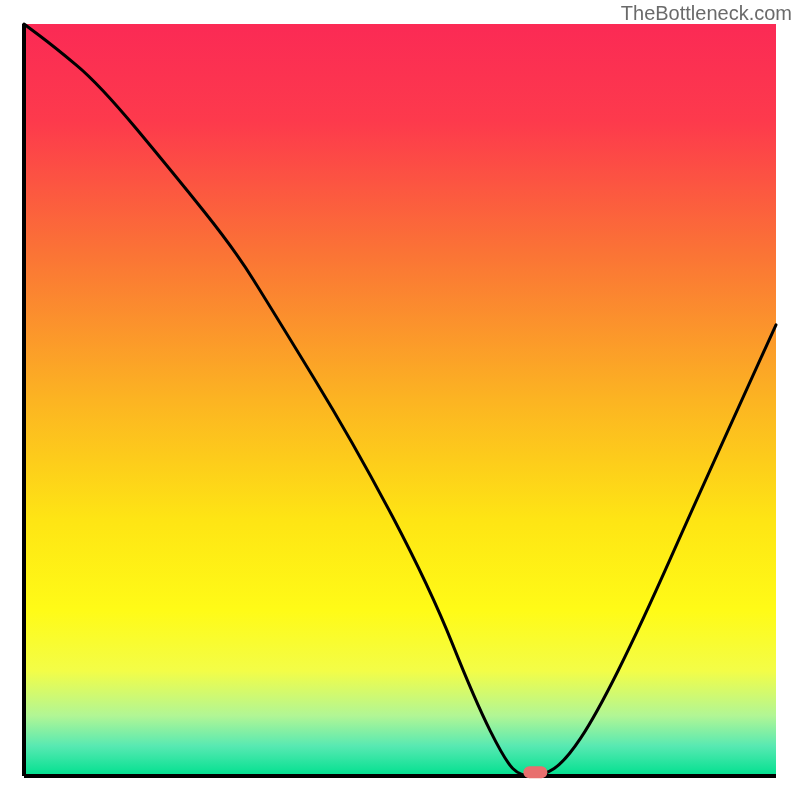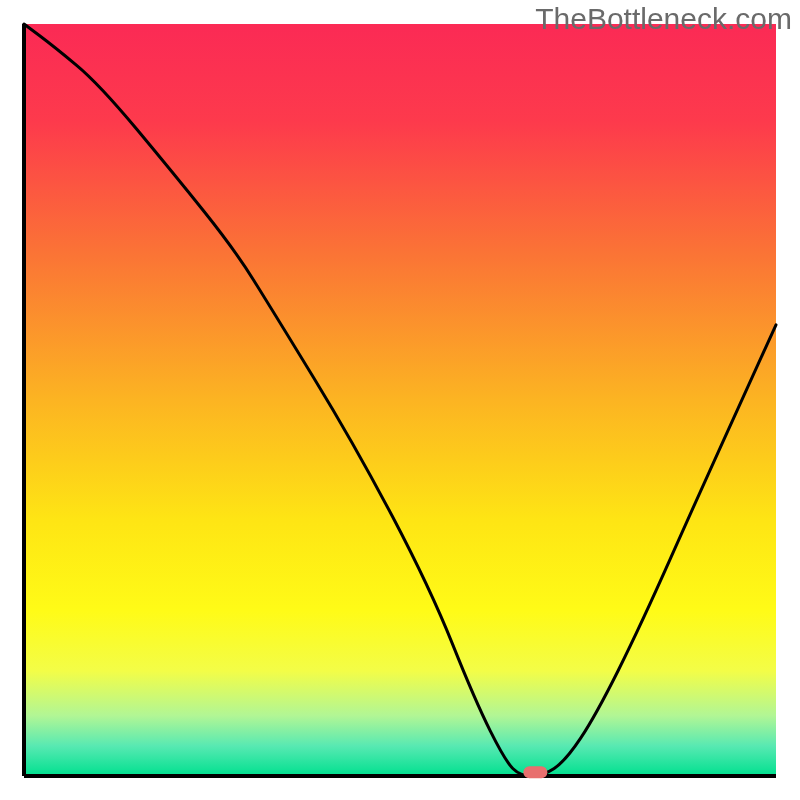--- a/index.html
+++ b/index.html
@@ -12,21 +12,21 @@
   }
   .chart-container {
     position: relative;
     width: 800px;
     height: 800px;
   }
   .watermark {
     position: absolute;
     top: 2px;
     right: 8px;
-    font-size: 30px;
+    font-size: 20px;
     font-weight: 400;
     color: #6a6a6a;
     letter-spacing: 0px;
     z-index: 10;
   }
   svg {
     display: block;
   }
 </style>
 </head>

